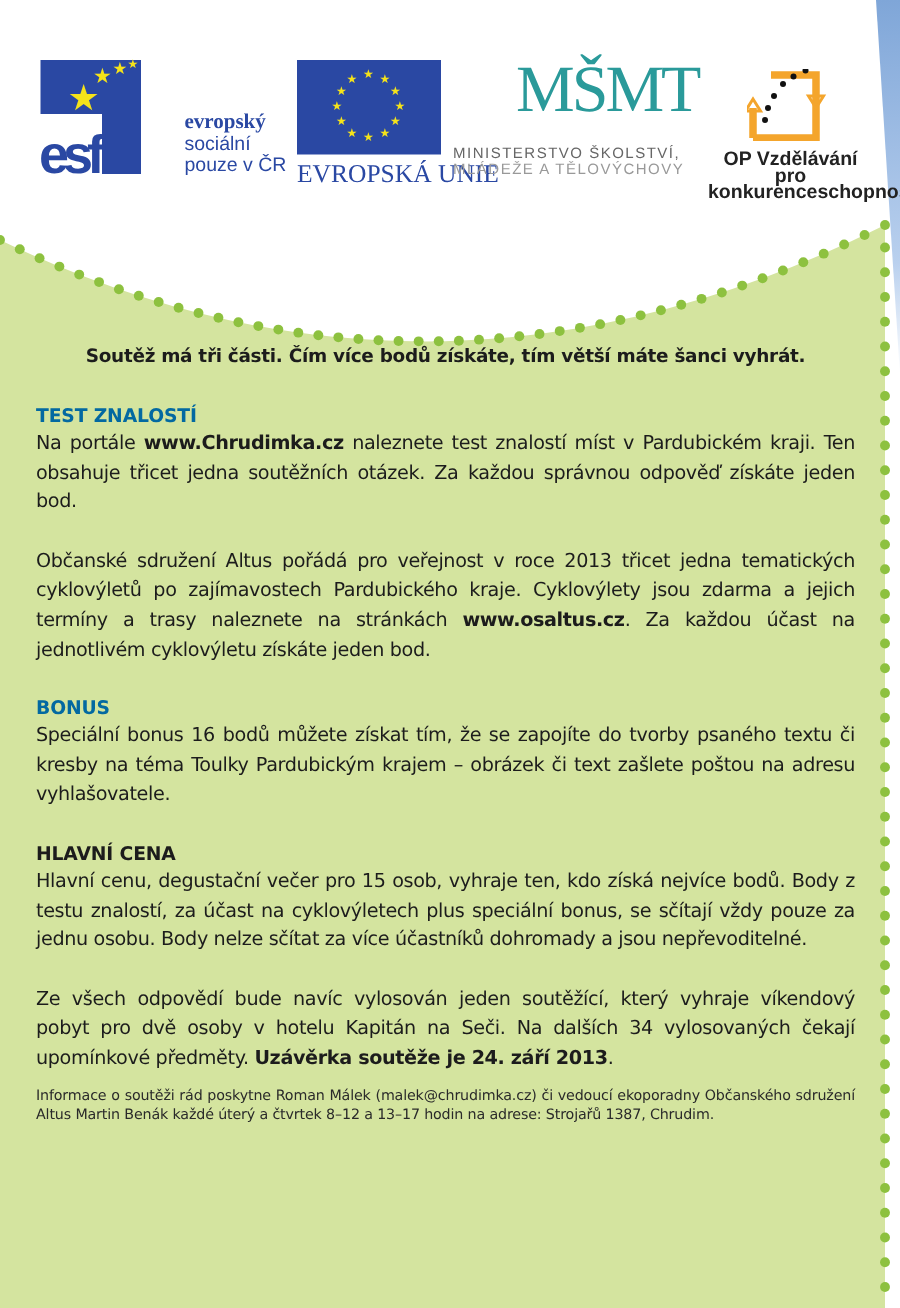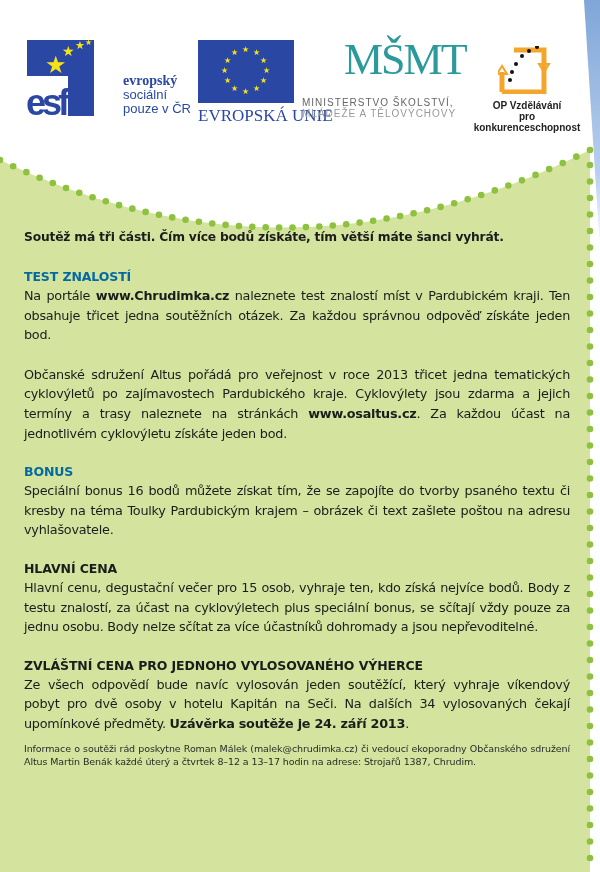--- a/index.html
+++ b/index.html
@@ -10,25 +10,25 @@
   .esf-text { position:absolute; left:27px; top:70px; font-family:"Liberation Sans", sans-serif; font-weight:bold; font-size:36px; color:#2a48a3; letter-spacing:-4px; line-height:54px; }
   .esf-label { position:absolute; left:123px; top:74px; font-family:"Liberation Sans", sans-serif; font-size:13px; color:#2a48a3; line-height:14px; }
   .esf-label b { font-weight:bold; font-size:14px;font-family:Liberation Serif, serif; }
   .star { position:absolute; color:#f5e31a; line-height:1; }
   .eu-flag { position:absolute; left:198px; top:40px; width:96px; height:63px; background:#2a48a3; }
   .eu-star { position:absolute; color:#f5e31a; font-size:8px; line-height:8px; }
   .eu-label { position:absolute; left:198px; top:106px; font-family:Liberation Serif, serif; font-size:17px; color:#2a48a3; }
   .msmt-logo { position:absolute; left:344px; top:38px; font-family:"Liberation Serif", serif; font-size:44px; color:#2a9a9a; line-height:44px; letter-spacing:-2px; }
   .msmt-label { position:absolute; left:302px; top:97px; width:168px; font-family:"Liberation Sans", sans-serif; font-size:10px; color:#666; line-height:11px; letter-spacing:1px; }
   .op-logo { position:absolute; left:498px; top:46px; width:54px; height:48px; }
-  .op-label { position:absolute; left:472px; top:100px; width:110px; text-align:center; font-family:"Liberation Sans", sans-serif; font-size:10px; font-weight:bold; color:#222; line-height:11px; }
+  .op-label { position:absolute; left:472px; top:100px; width:110px; text-align:center; font-family:"Liberation Sans", sans-serif; font-size:13px; font-weight:bold; color:#222; line-height:11px; }
   .investice { position:absolute; left:150px; top:131px; width:300px; text-align:center; font-family:"Liberation Sans", sans-serif; font-size:15px; color:#222; letter-spacing:0px; }
   .green-area { position:absolute; left:0; top:0; width:600px; height:872px; }
   .content { position:absolute; left:24px; top:230px; width:546px; font-family:"DejaVu Sans", sans-serif; color:#1c1c1c; }
-  .intro { font-weight:bold; font-size:12.3px; margin:0 0 24px 0; letter-spacing:-0.2px; }
+  .intro { font-weight:bold; font-size:12.3px; margin:0 0 24px 0; letter-spacing:-0.2px;text-align:center; }
   .section { margin-bottom:20px; }
   .section h2 { margin:0; font-size:12.5px; font-weight:bold; line-height:18px; letter-spacing:-0.1px; }
   .section h2.red { color:#0369a1; }
   .section h2.dark { color:#1c1c1c; }
   .section p { margin:0; font-size:12.8px; line-height:19.6px; text-align:justify; letter-spacing:-0.25px; }
   .section p b { font-weight:bold; }
   .footer-note { margin-top:4px; font-size:9.5px; line-height:13.8px; text-align:justify; letter-spacing:-0.1px; color:#2a2a2a; }
 </style>
 </head>
 <body>
@@ -199,18 +199,17 @@
     <h2 class="red">BONUS</h2>
     <p>Speciální bonus 16 bodů můžete získat tím, že se zapojíte do tvorby psaného textu či kresby na téma Toulky Pardubickým krajem – obrázek či text zašlete poštou na adresu vyhlašovatele.</p>
   </div>
 
   <div class="section">
     <h2 class="dark">HLAVNÍ CENA</h2>
     <p>Hlavní cenu, degustační večer pro 15 osob, vyhraje ten, kdo získá nejvíce bodů.  Body z testu znalostí, za účast na cyklovýletech plus speciální bonus, se sčítají vždy pouze za jednu osobu. Body nelze sčítat za více účastníků dohromady a jsou nepřevoditelné.</p>
   </div>
 
   <div class="section" style="margin-bottom:8px;">
-    <h2 class="dark">ZVLÁŠTNÍ CENA PRO JEDNOHO VYLOSOVANÉHO VÝHERCE</h2>
     <p><span>Ze všech odpovědí bude navíc vylosován jeden soutěžící, který vyhraje víkendový pobyt pro dvě osoby v hotelu Kapitán na Seči. Na dalších 34 vylosovaných čekají upomínkové předměty. </span><b>Uzávěrka soutěže je 24. září 2013</b><span>.</span></p>
   </div>
 
   <p class="footer-note">Informace o soutěži rád poskytne Roman Málek (malek@chrudimka.cz) či vedoucí ekoporadny Občanského sdružení Altus Martin Benák každé úterý a čtvrtek 8–12 a 13–17 hodin na adrese: Strojařů 1387, Chrudim.</p>
 </div>
 
 </body></html>

